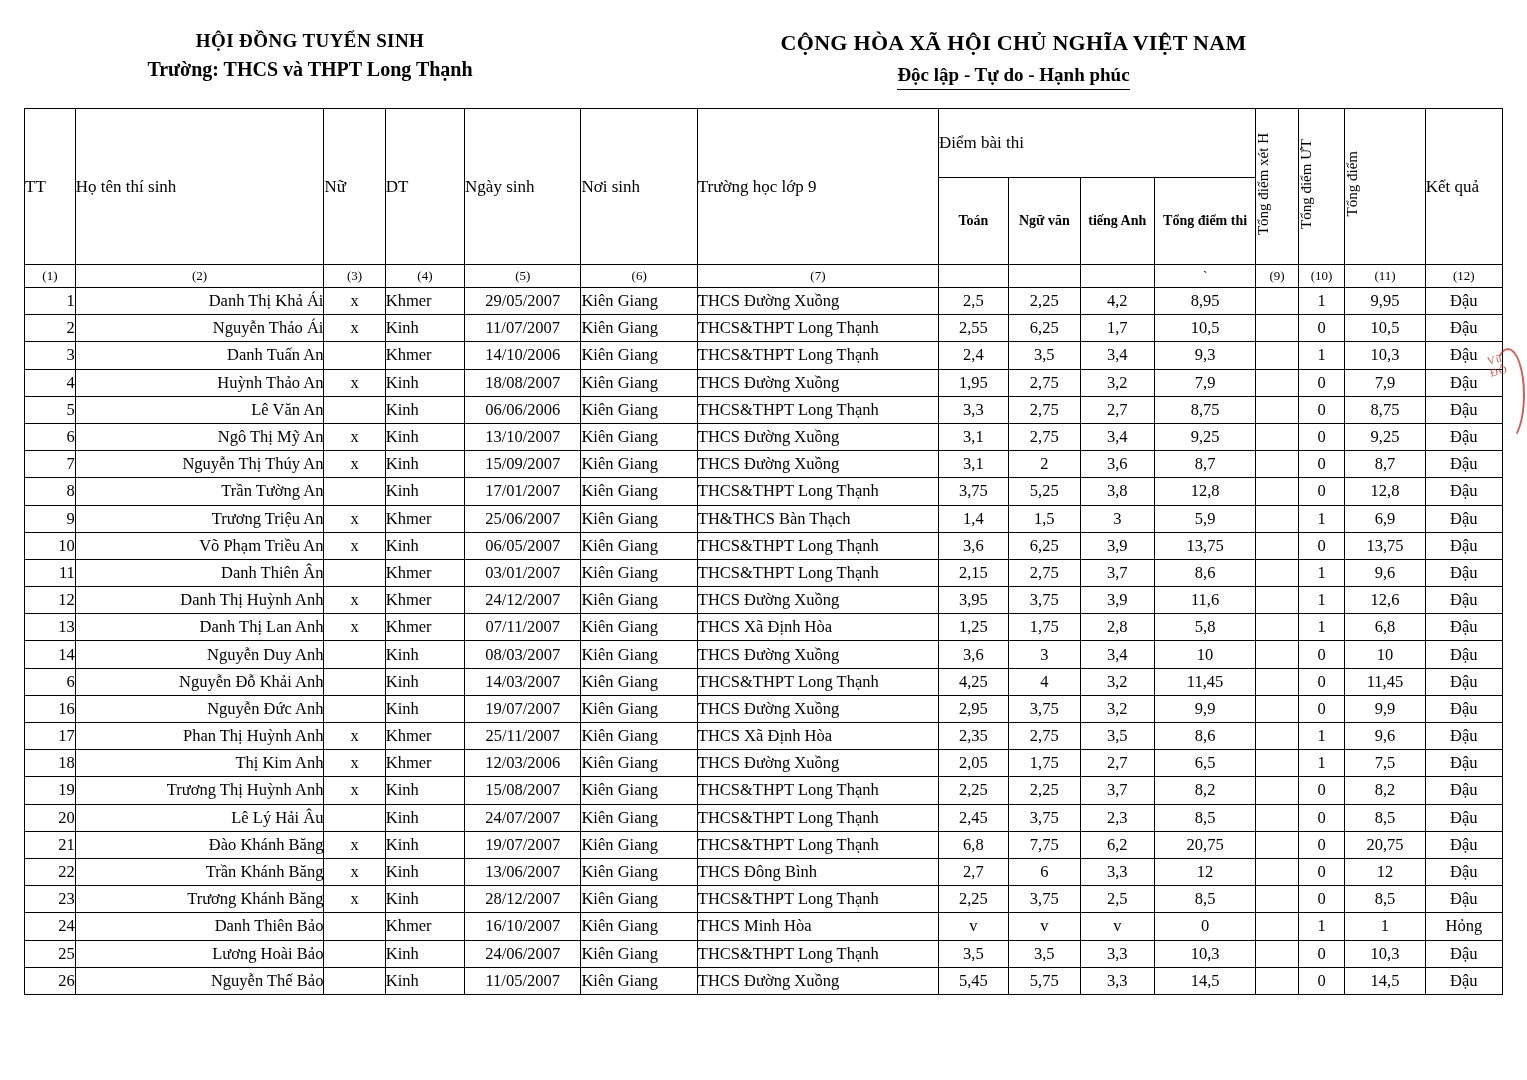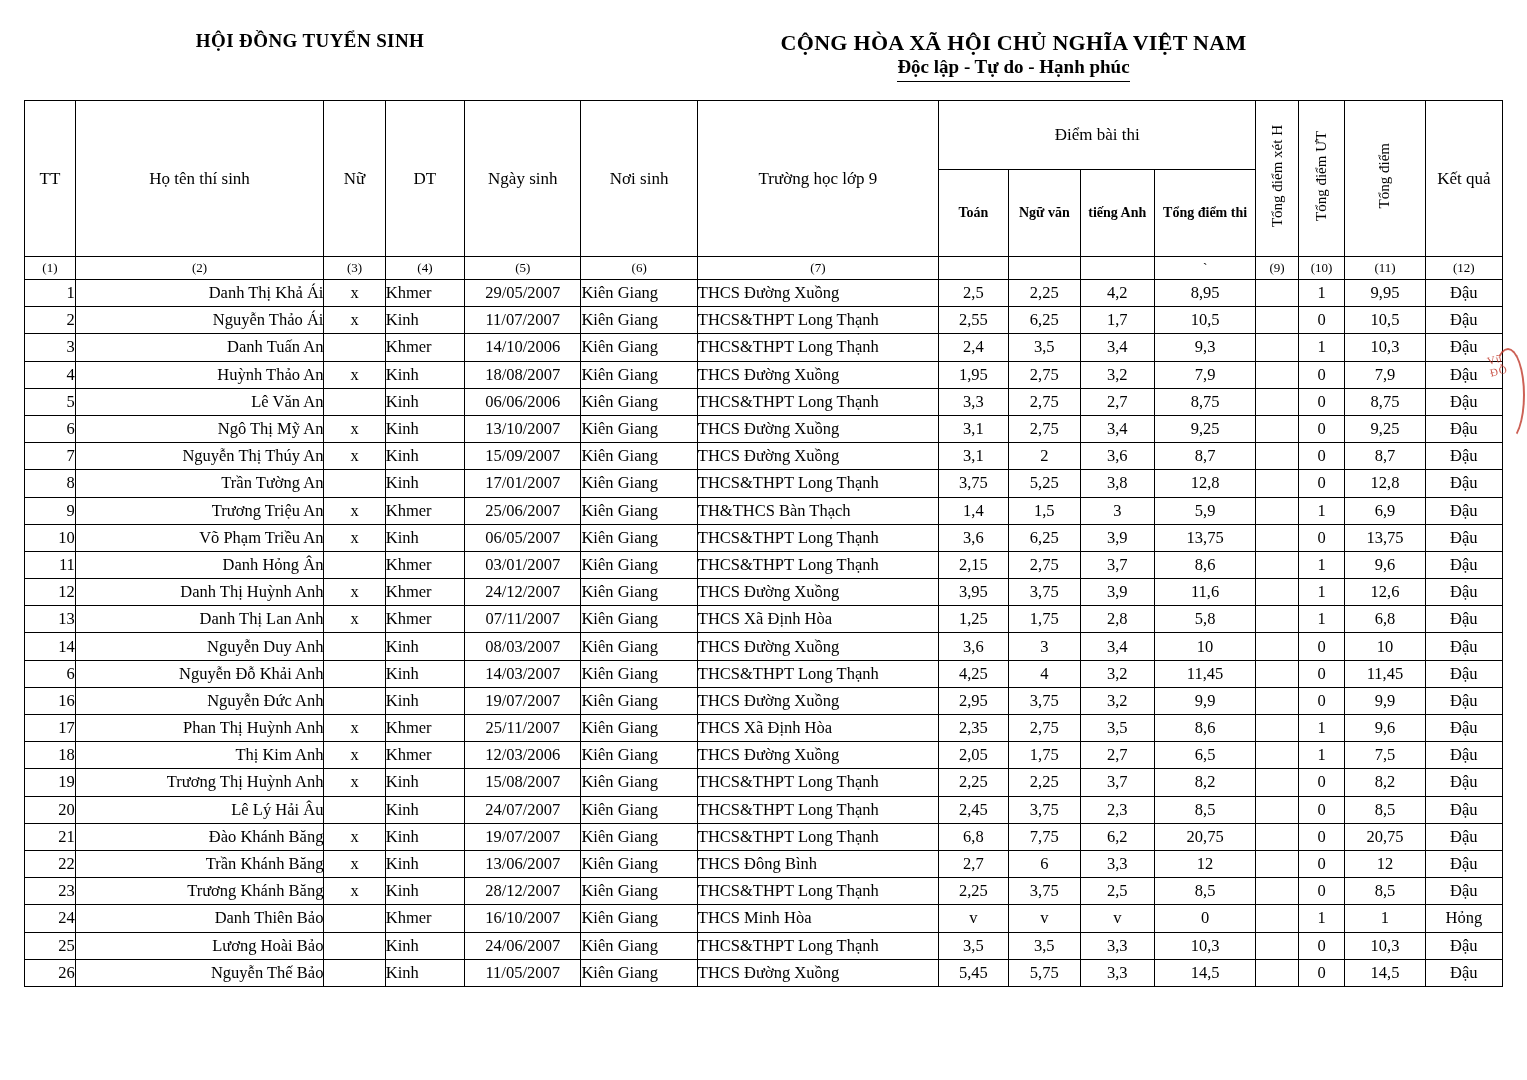--- a/index.html
+++ b/index.html
@@ -47,21 +47,21 @@
     margin-top: 6px;
   }
   .hr-line1 {
     font-size: 22px;
     font-weight: bold;
     letter-spacing: .3px;
   }
   .hr-line2 {
     font-size: 19px;
     font-weight: bold;
-    margin-top: 0;
+    margin-top: 8px;
     display: inline-block;
     border-bottom: 1.6px solid #000;
     padding-bottom: 3px;
   }
 
   .title-block {
     text-align: center;
     margin-top: 22px;
   }
   .doc-title {
@@ -84,21 +84,21 @@
     width: 1479px;
     table-layout: fixed;
     font-size: 16px;
   }
   table.main th, table.main td {
     border: 1px solid #000;
     padding: 0;
     vertical-align: middle;
   }
   .hdr-cell {
-    text-align: center;
+    text-align: left;
     font-weight: normal;
     font-size: 17px;
     height: 36px;
   }
   .hdr-main {
     height: 155px;
     font-size: 17px;
   }
   .vert {
     writing-mode: vertical-rl;
@@ -173,20 +173,21 @@
   }
 </style>
 </head>
 <body>
 
 <div class="page">
 
   <div class="header">
     <div class="header-left">
       <div class="hl-line1">HỘI ĐỒNG TUYỂN SINH</div>
+      <div class="hl-line2">Trường: THCS và THPT Long Thạnh</div>
     </div>
     <div class="header-right">
       <div class="hr-line1">CỘNG HÒA XÃ HỘI CHỦ NGHĨA VIỆT NAM</div>
       <div class="hr-line2">Độc lập - Tự do - Hạnh phúc</div>
     </div>
   </div>
 
 
   <div class="table-wrap">
     <table class="main">
@@ -418,21 +419,21 @@
             <td class="c-ctr">6,25</td>
             <td class="c-ctr">3,9</td>
             <td class="c-ctr">13,75</td>
             <td class="c-ctr"></td>
             <td class="c-ctr">0</td>
             <td class="c-ctr">13,75</td>
             <td class="c-ctr">Đậu</td>
           </tr>
           <tr class="row">
             <td class="c-tt">11</td>
-            <td class="c-name">Danh Hỏng Ân</td>
+            <td class="c-name">Danh Thiên Ân</td>
             <td class="c-ctr"></td>
             <td class="c-left">Khmer</td>
             <td class="c-ctr">03/01/2007</td>
             <td class="c-left">Kiên Giang</td>
             <td class="c-left">THCS&amp;THPT Long Thạnh</td>
             <td class="c-ctr">2,15</td>
             <td class="c-ctr">2,75</td>
             <td class="c-ctr">3,7</td>
             <td class="c-ctr">8,6</td>
             <td class="c-ctr"></td>

